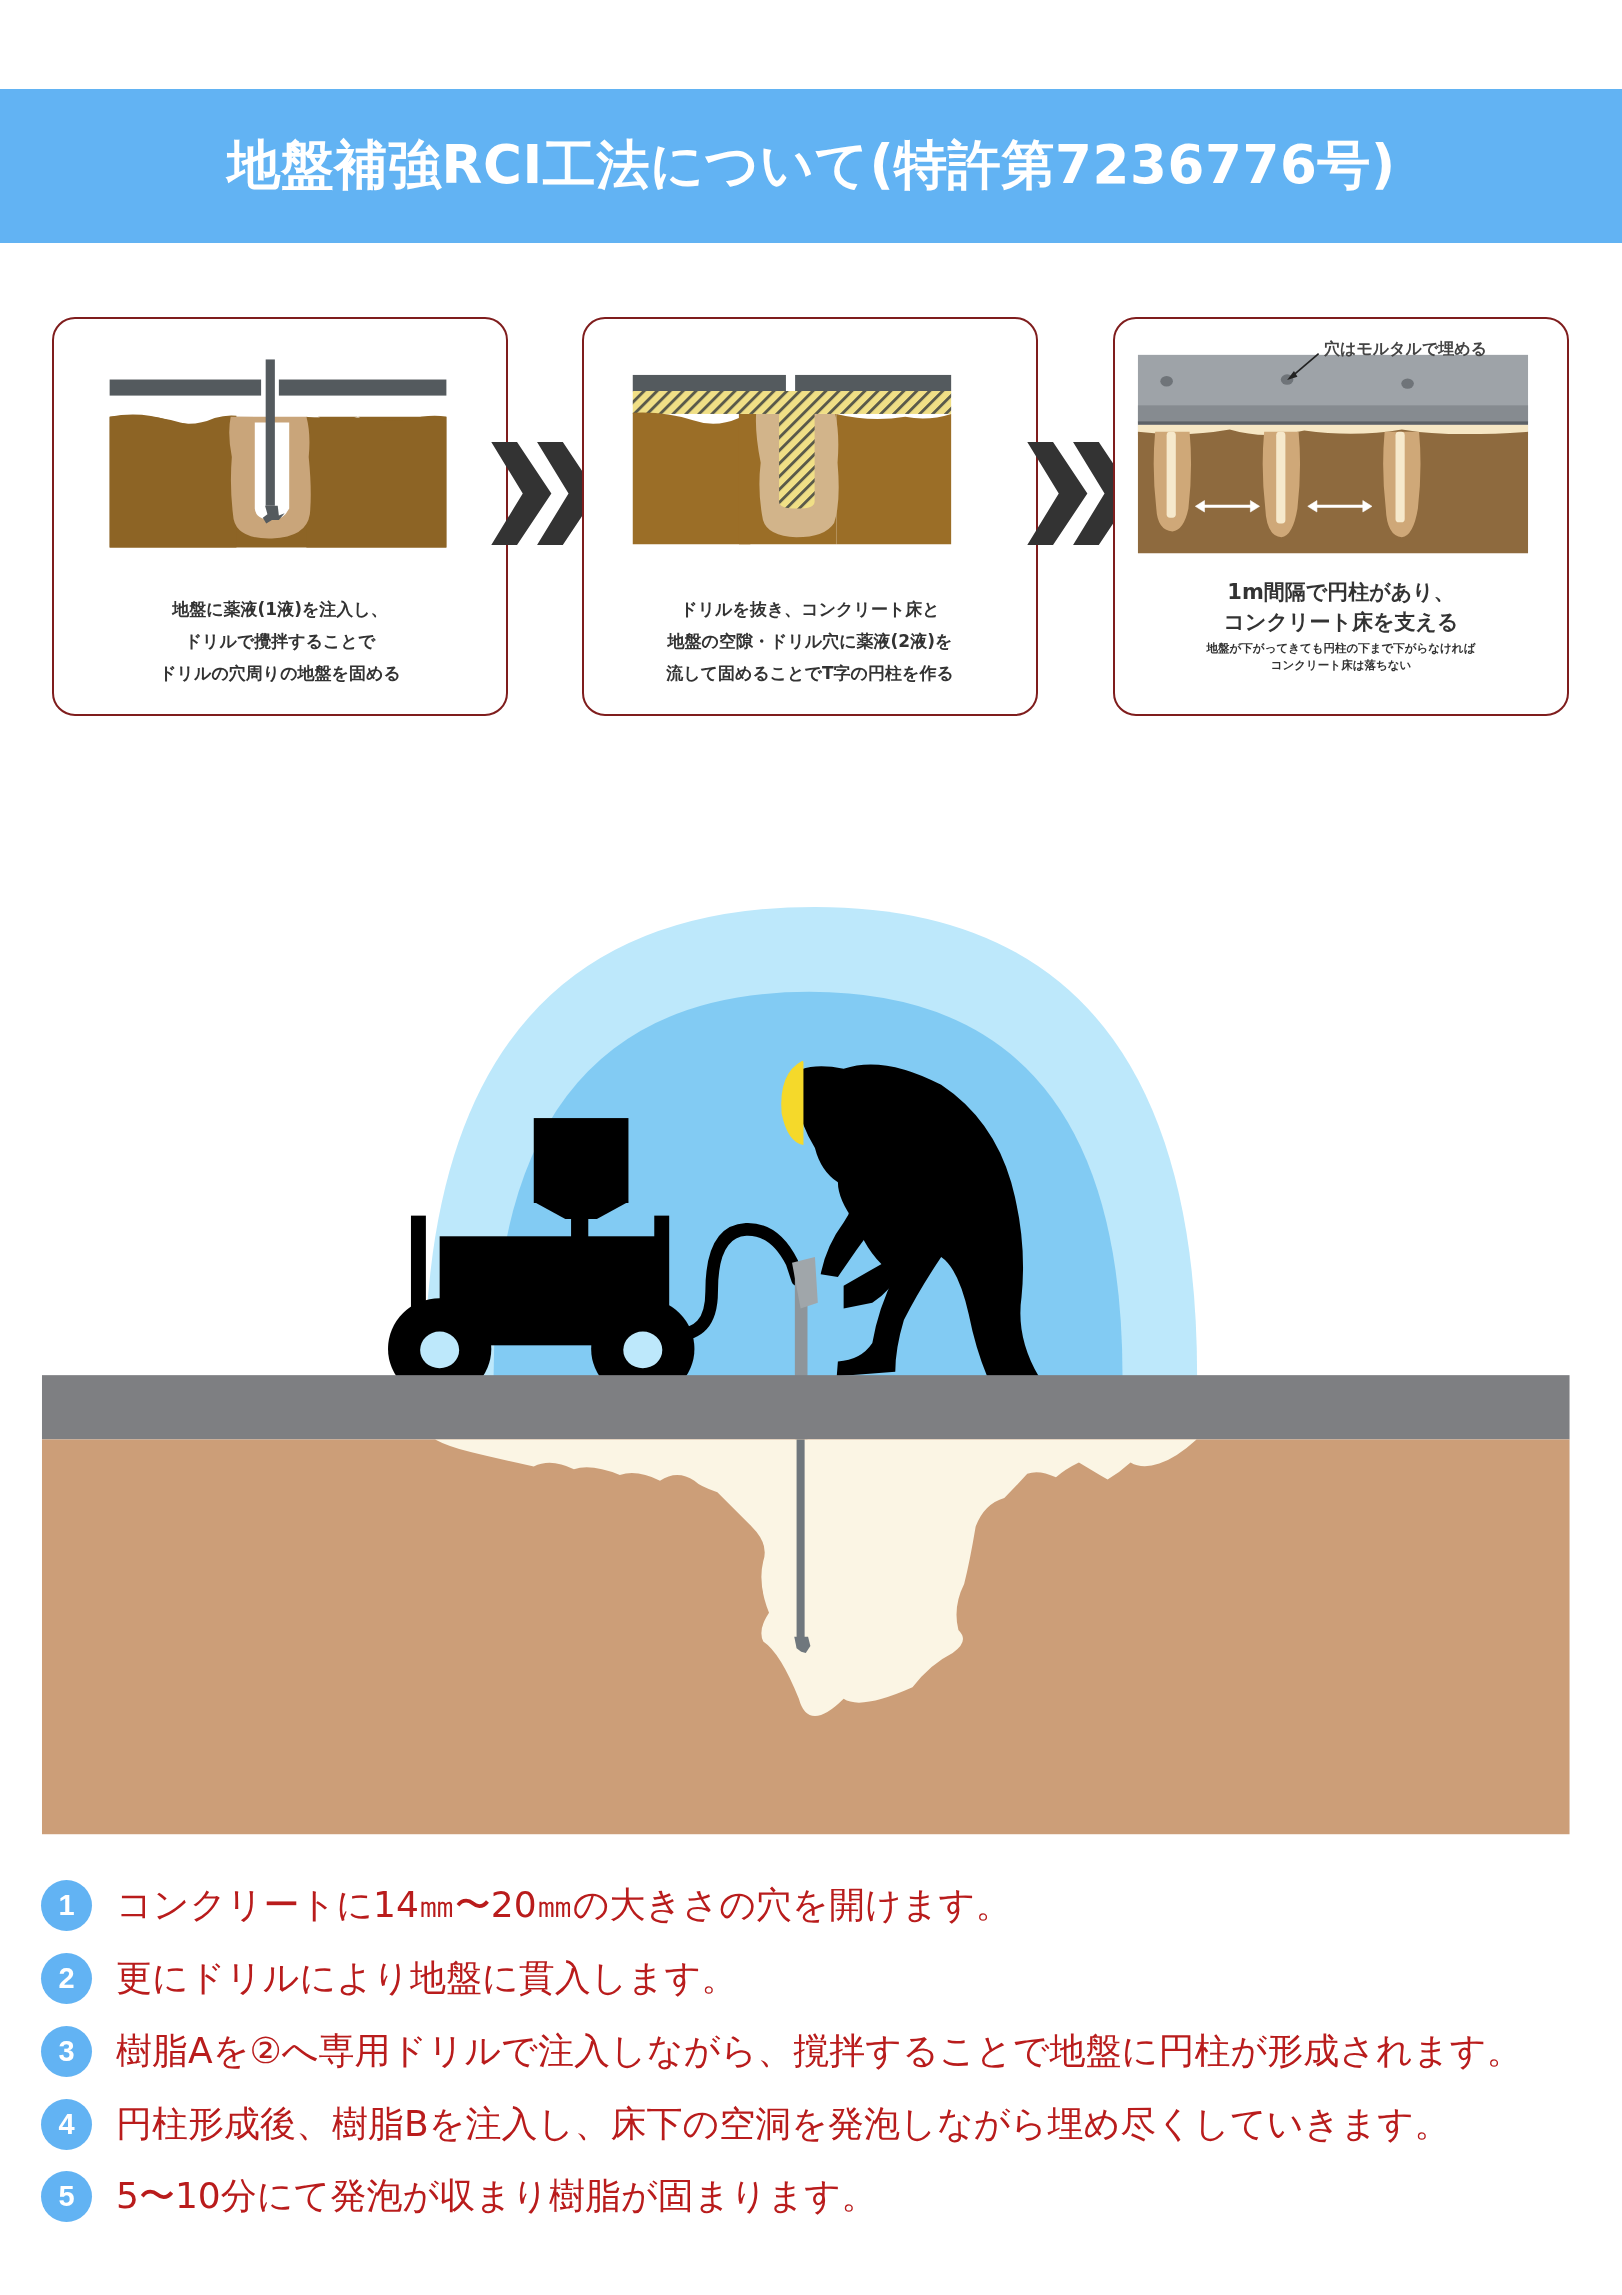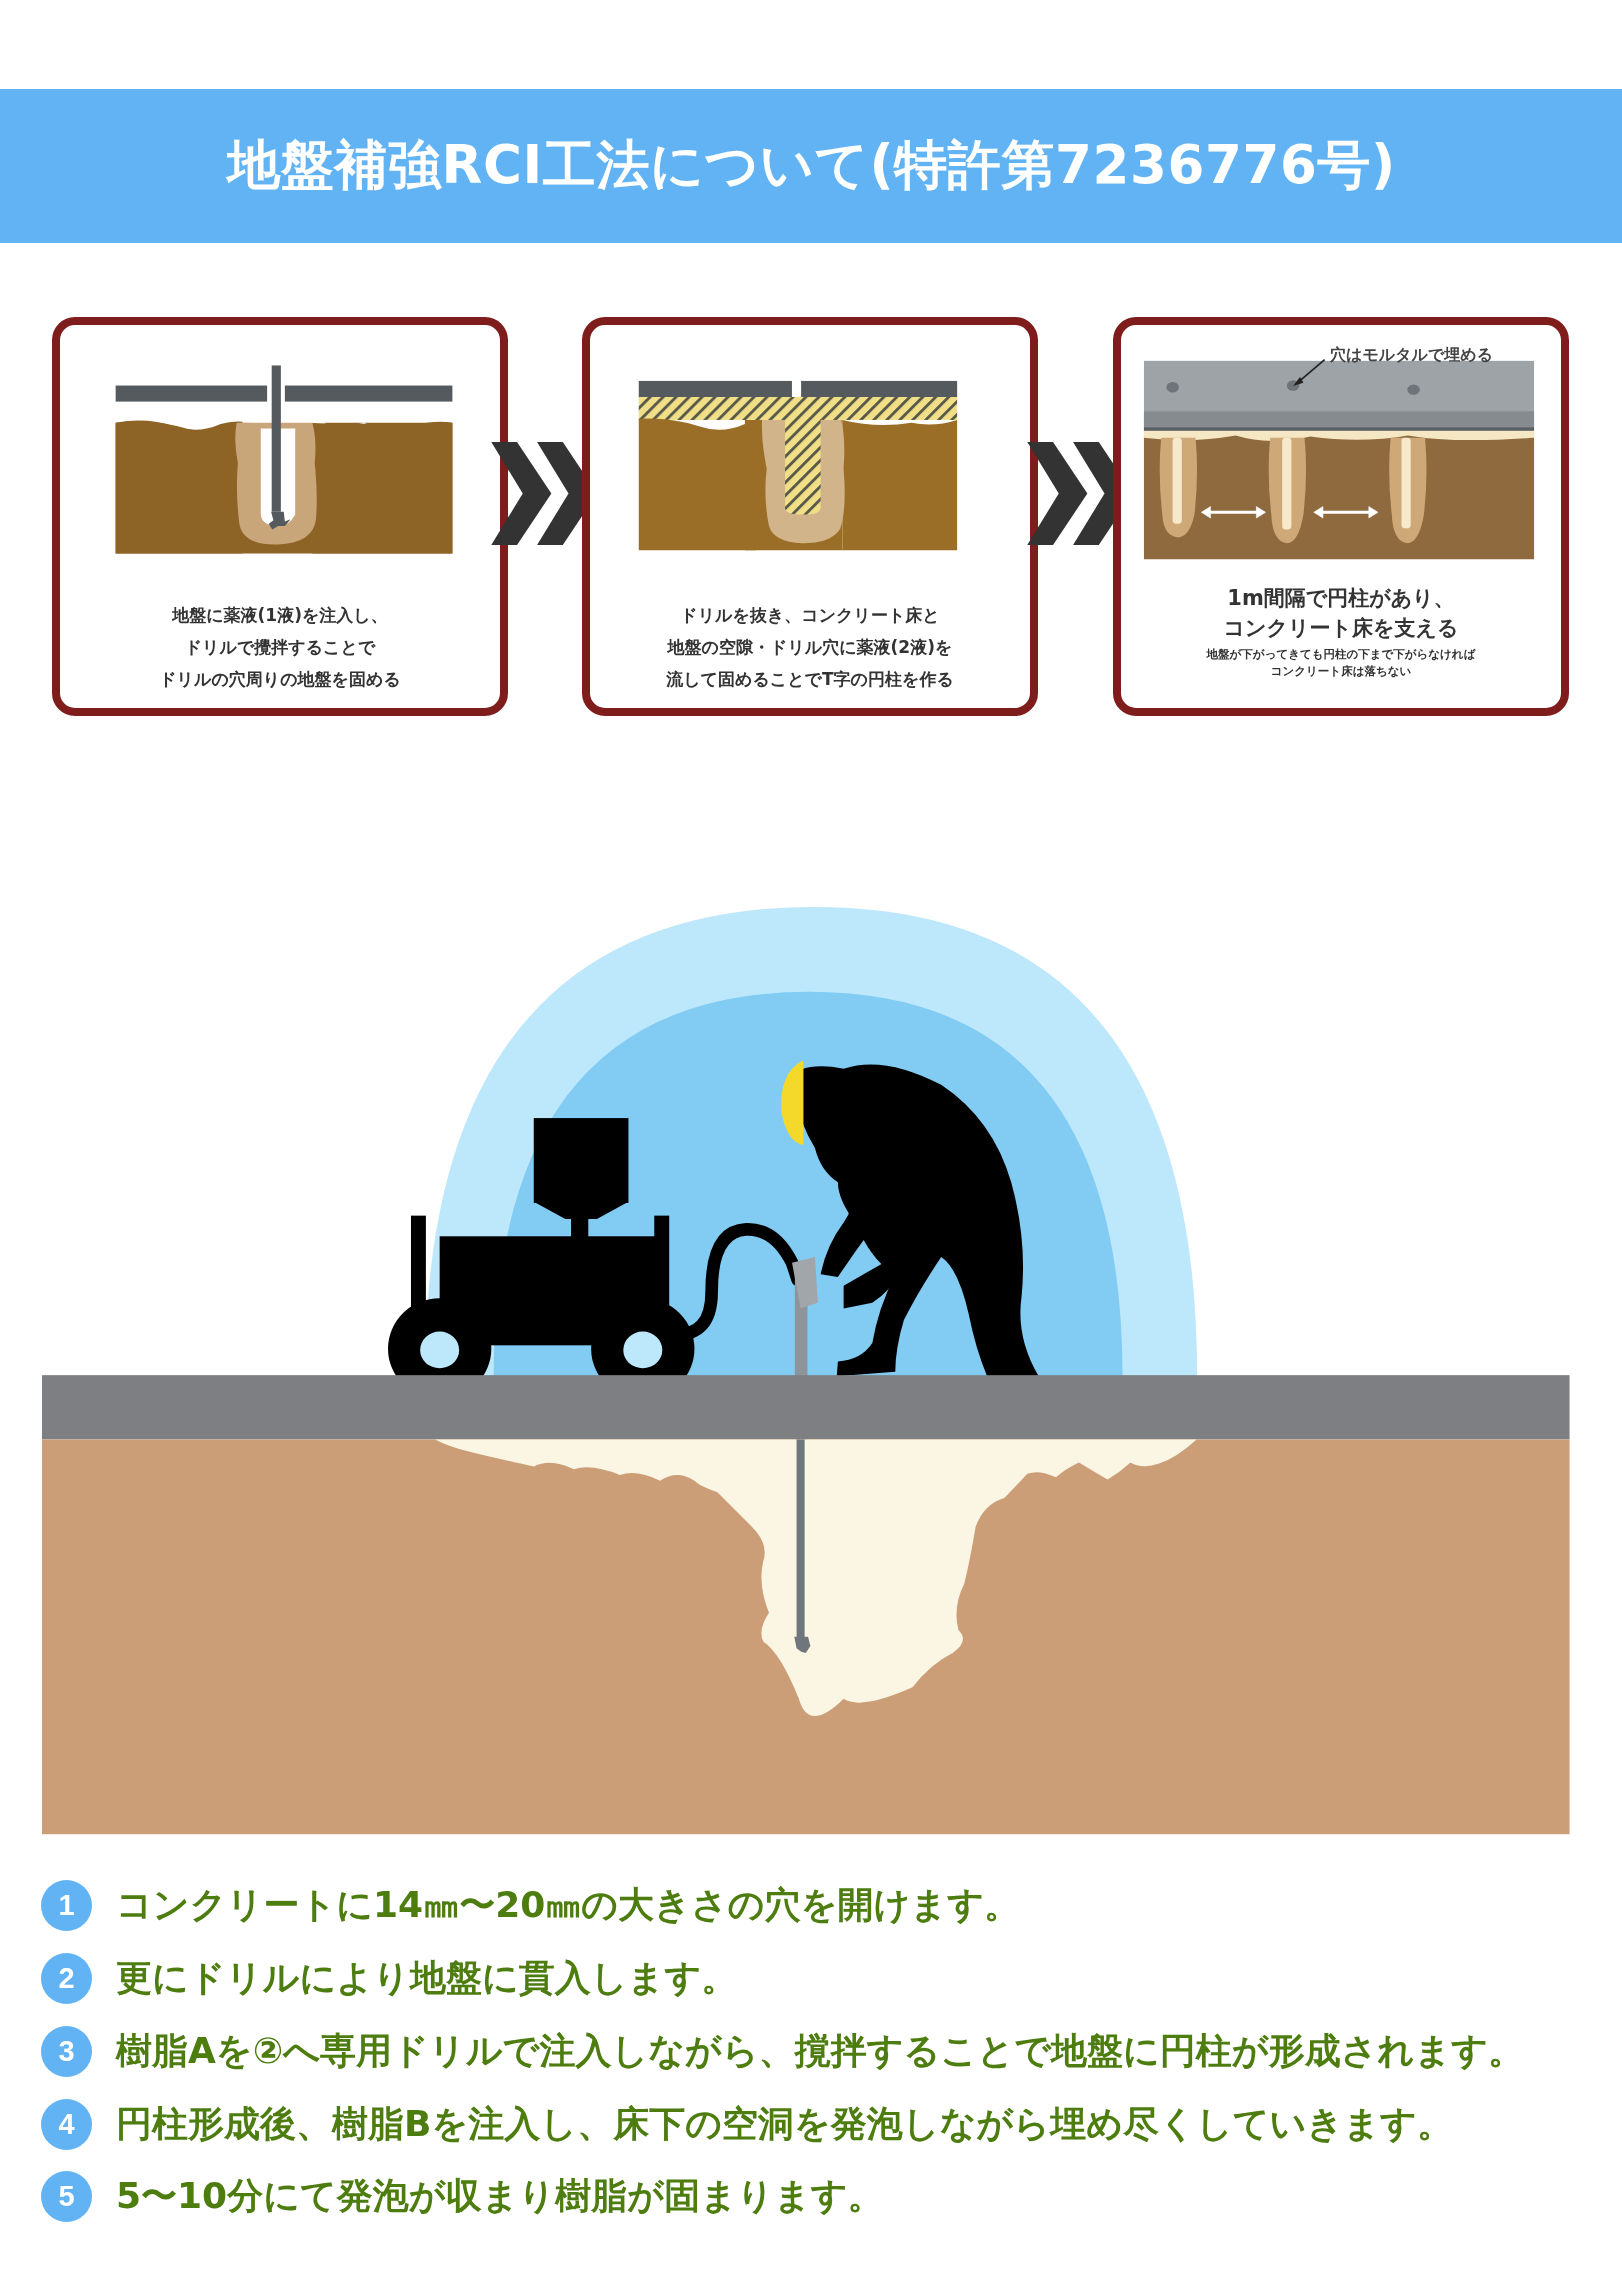--- a/index.html
+++ b/index.html
@@ -16,21 +16,21 @@
     display: flex; align-items: center; justify-content: center;
   }
   .title-text {
     color: #ffffff; font-weight: bold; font-size: 53px; letter-spacing: 0.6px;
     font-family: "DejaVu Sans", sans-serif;
   }
 
   
   .panel {
     position: absolute; top: 317px; width: 456px; height: 399px;
-    border: 8px solid #7f1d1d; border-radius: 23px; background: #ffffff;
+    border: 2px solid #7f1d1d; border-radius: 23px; background: #ffffff;
     box-sizing: border-box;
   }
   .panel-img { position: absolute; left: 0; top: 0; }
   .panel-caption {
     position: absolute; left: 11.5px; right: 11.5px;
     text-align: center; color: #333333; font-weight: bold;
     font-size: 17px; line-height: 32px;
   }
   .panel-caption .line { display: block; white-space: nowrap; }
   .panel-sub {
@@ -52,21 +52,21 @@
     position: absolute; left: 41px; height: 52px; display: flex; align-items: center;
   }
   .step-badge {
     width: 51px; height: 51px; border-radius: 50%; background: #62b3f3;
     color: #ffffff; font-weight: bold; font-size: 29px;
     display: flex; align-items: center; justify-content: center;
     font-family: "Liberation Sans", sans-serif;
     flex: 0 0 auto;
   }
   .step-text {
-    margin-left: 24px; color: #4d7c0f; font-weight: bold; font-size: 36px;
+    margin-left: 24px; color: #b91c1c; font-weight: normal; font-size: 36px;
     white-space: nowrap; letter-spacing: 0px;
   }
 </style>
 </head>
 <body>
 
 <div class="title-band">
   <div class="title-text">地盤補強RCI工法について(特許第7236776号)</div>
 </div>
 

